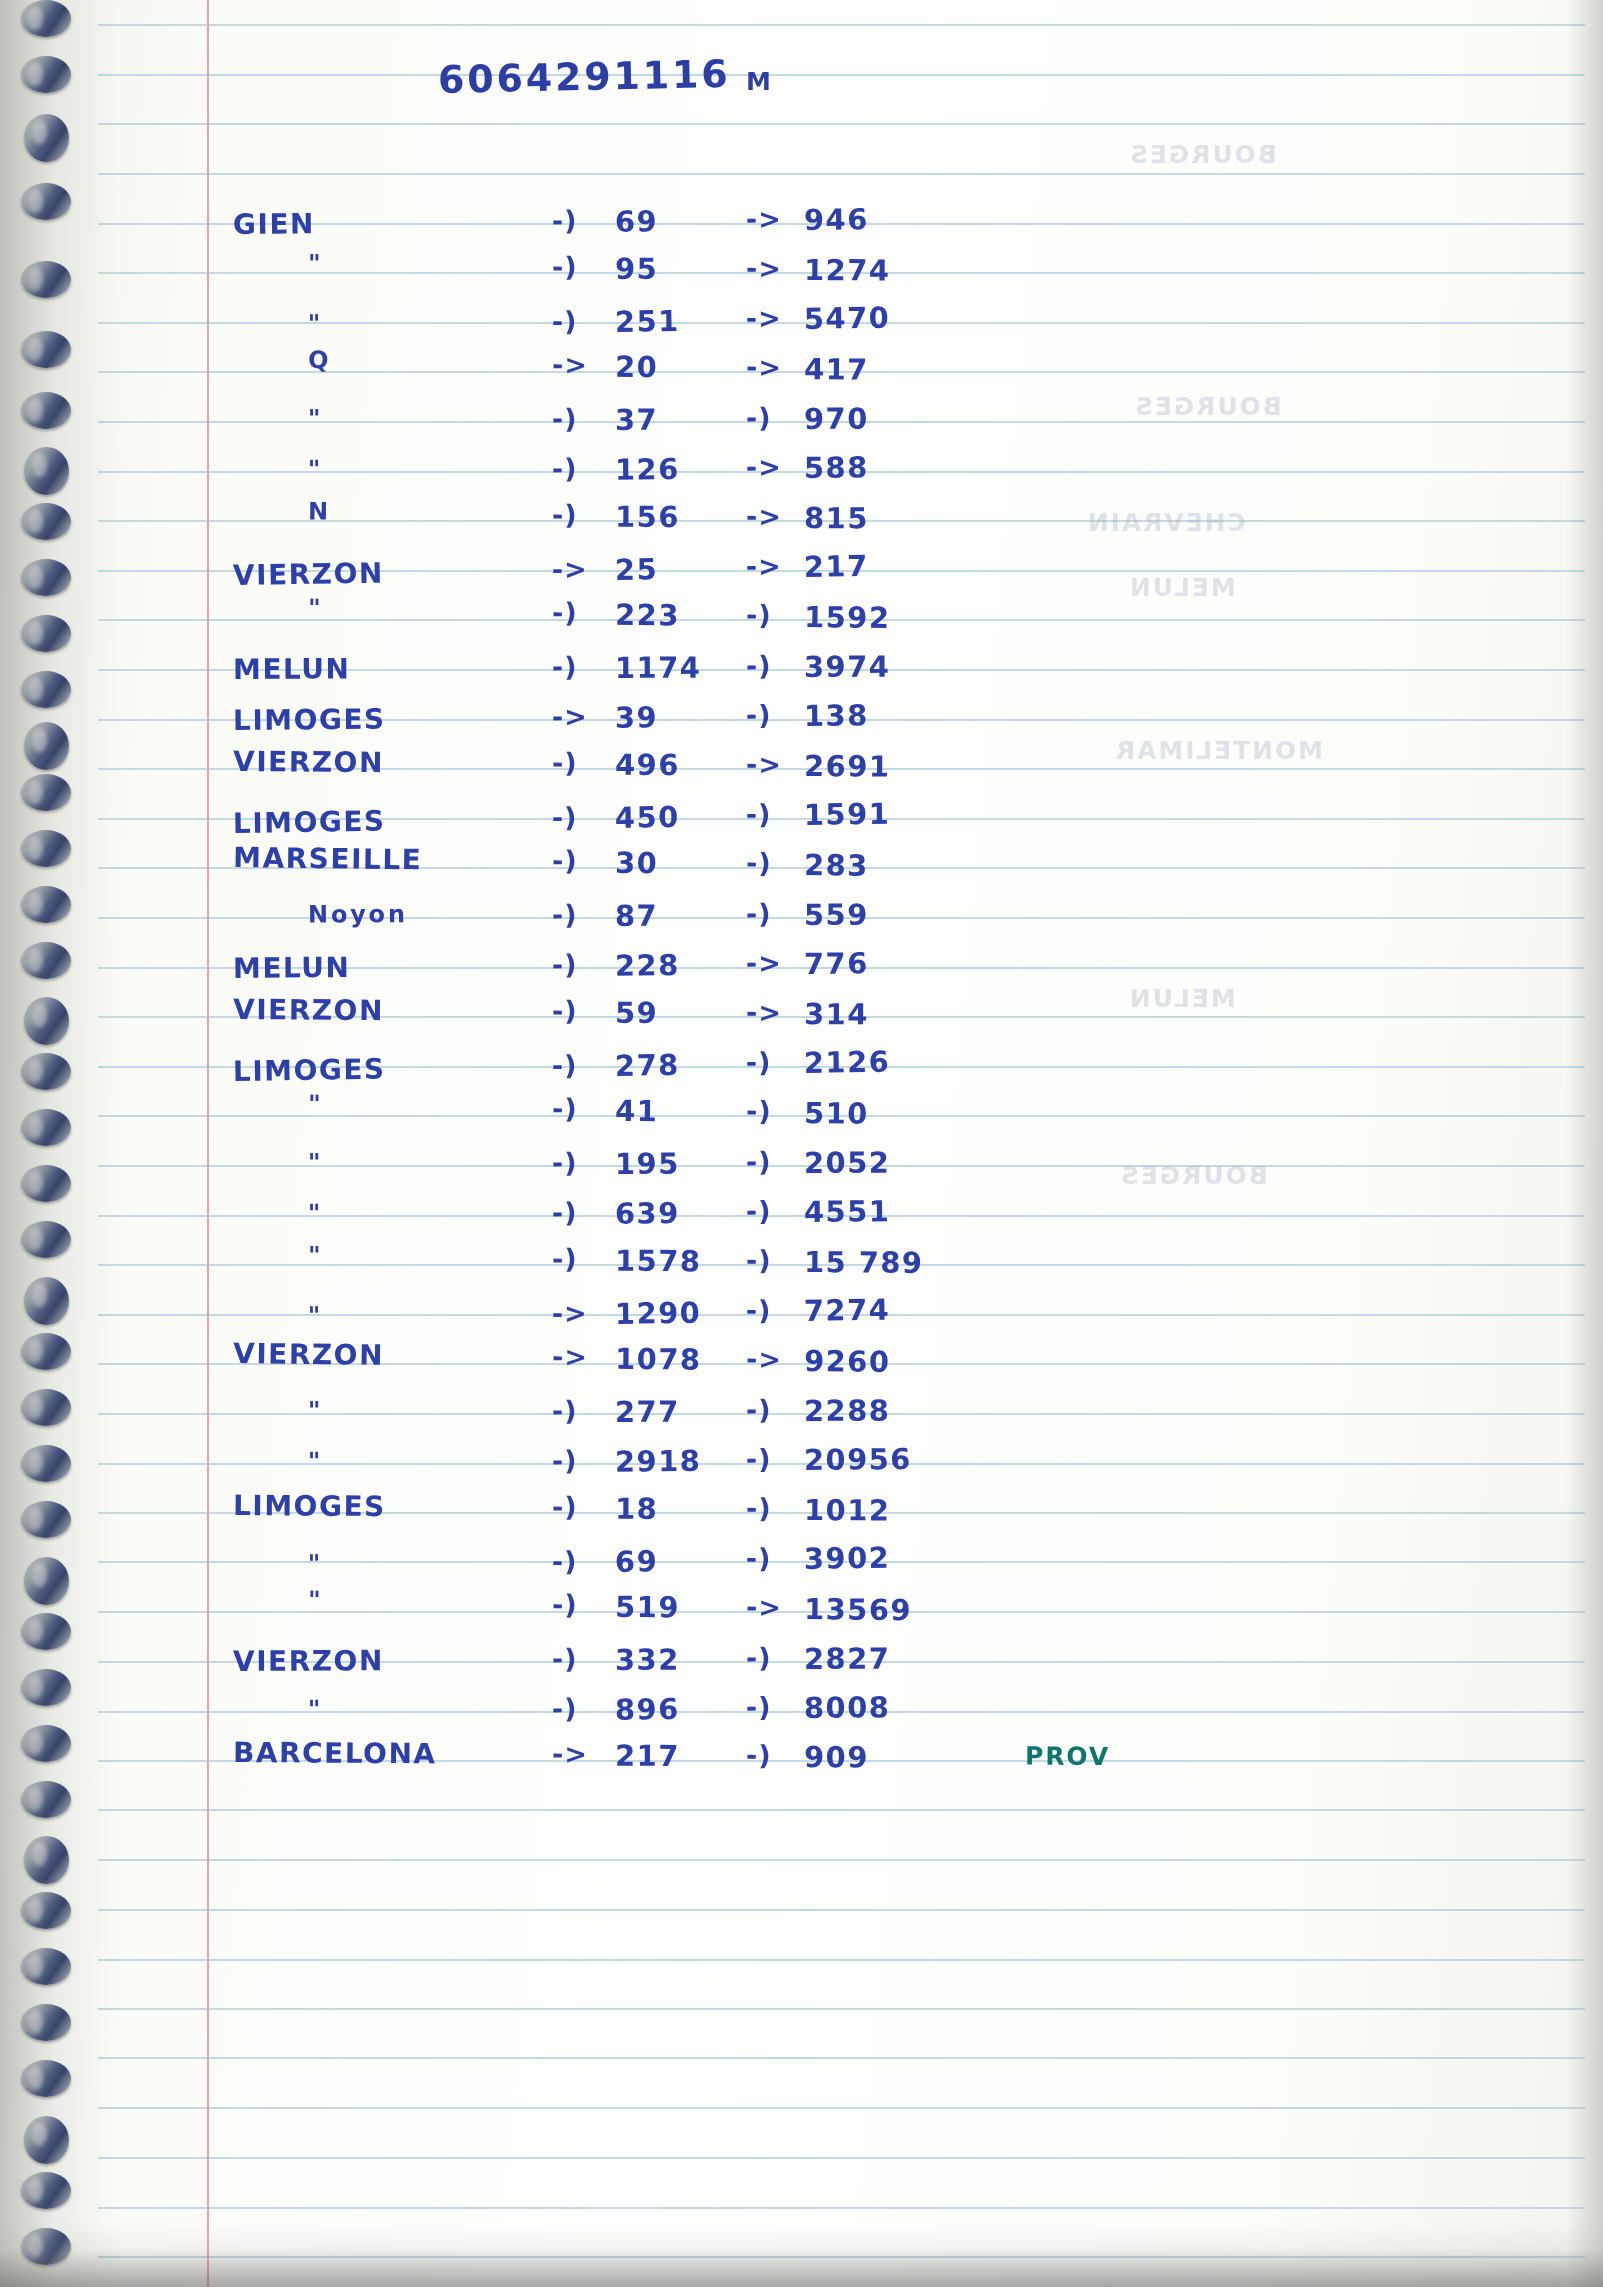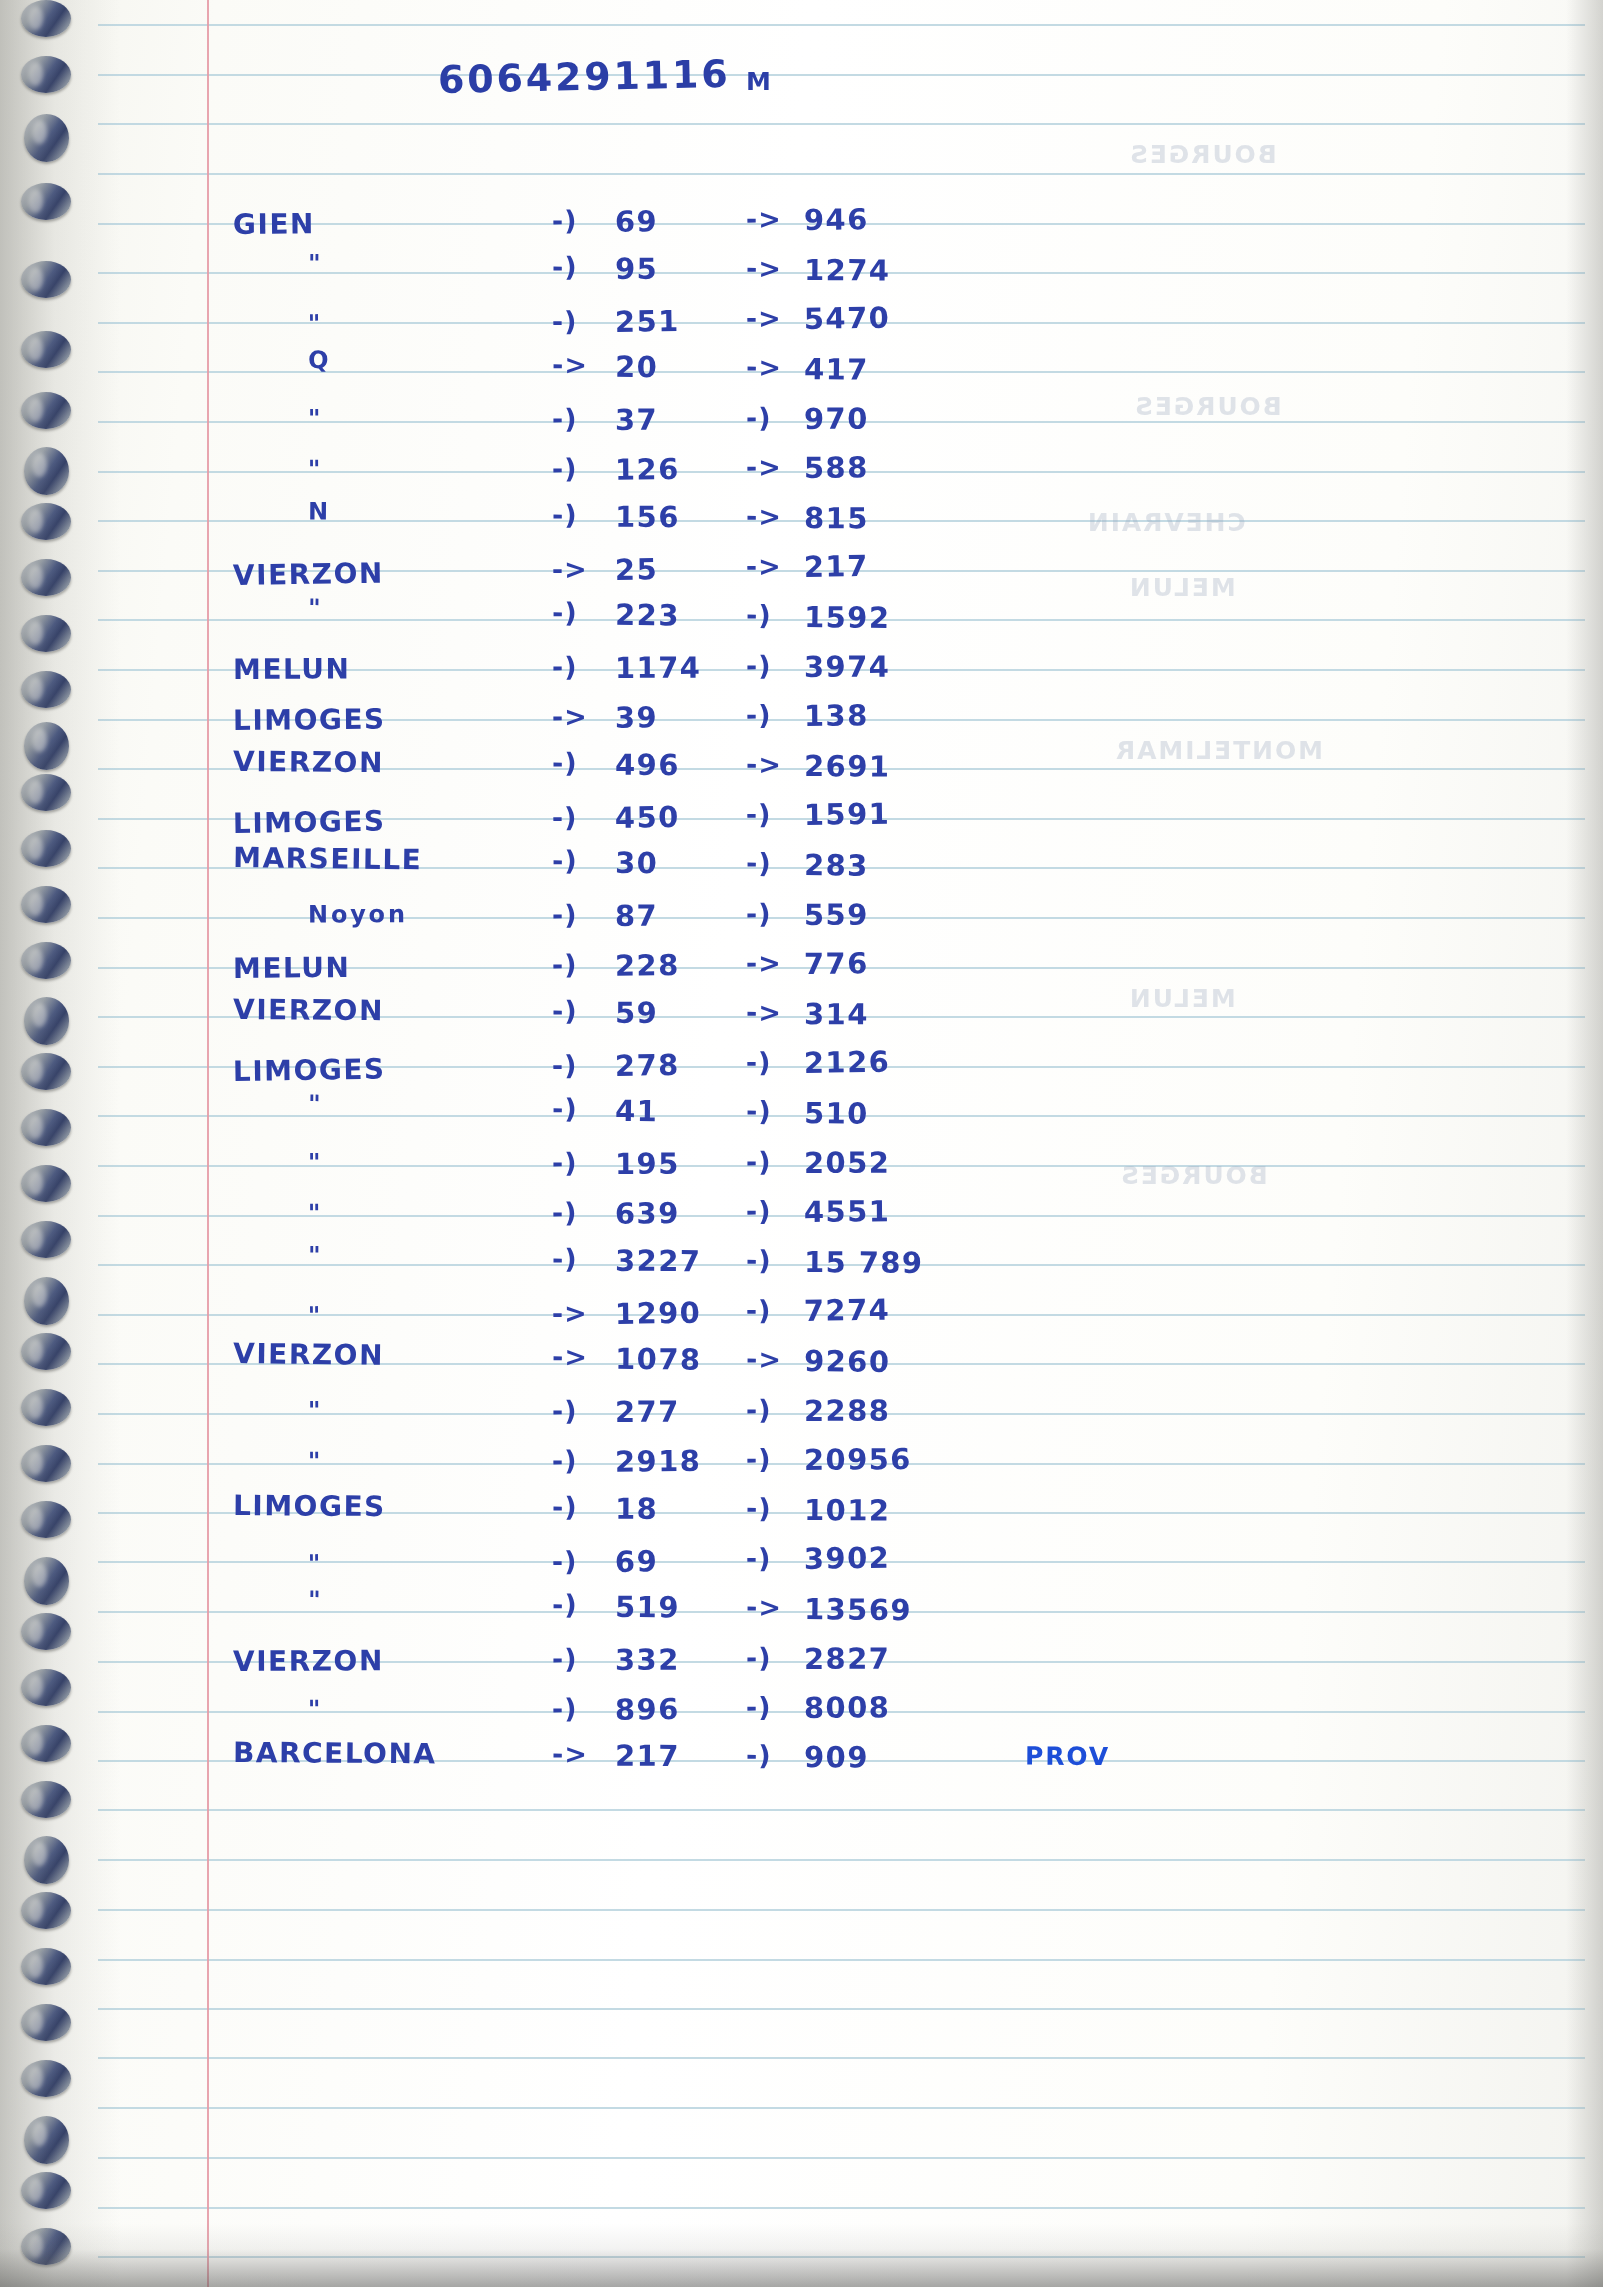--- a/index.html
+++ b/index.html
@@ -162,21 +162,21 @@
     position: absolute;
     left: 804px;
     font-size: 29px;
     color: #2d3fa8;
     letter-spacing: 1.4px;
   }
   .row .note {
     position: absolute;
     left: 1025px;
     font-size: 25px;
-    color: #1d4ed8;
+    color: #0f766e;
     letter-spacing: 1.9px;
   }
 
   
   .j0 { transform: rotate(-0.5deg); }
   .j1 { transform: rotate(0.4deg); }
   .j2 { transform: rotate(-0.9deg); }
   .j3 { transform: rotate(0.7deg); }
   .j4 { transform: rotate(-0.3deg); }
 
@@ -407,21 +407,21 @@
       <div class="row j0" style="top: 1195px;">
         <span class="ink place ditto">"</span>
         <span class="ink arrow1">-)</span>
         <span class="ink num1">639</span>
         <span class="ink arrow2">-)</span>
         <span class="ink num2">4551</span>
       </div>
       <div class="row j1" style="top: 1245px;">
         <span class="ink place ditto">"</span>
         <span class="ink arrow1">-)</span>
-        <span class="ink num1">3227</span>
+        <span class="ink num1">1578</span>
         <span class="ink arrow2">-)</span>
         <span class="ink num2">15 789</span>
       </div>
       <div class="row j2" style="top: 1294px;">
         <span class="ink place ditto">"</span>
         <span class="ink arrow1">-&gt;</span>
         <span class="ink num1">1290</span>
         <span class="ink arrow2">-)</span>
         <span class="ink num2">7274</span>
       </div>

